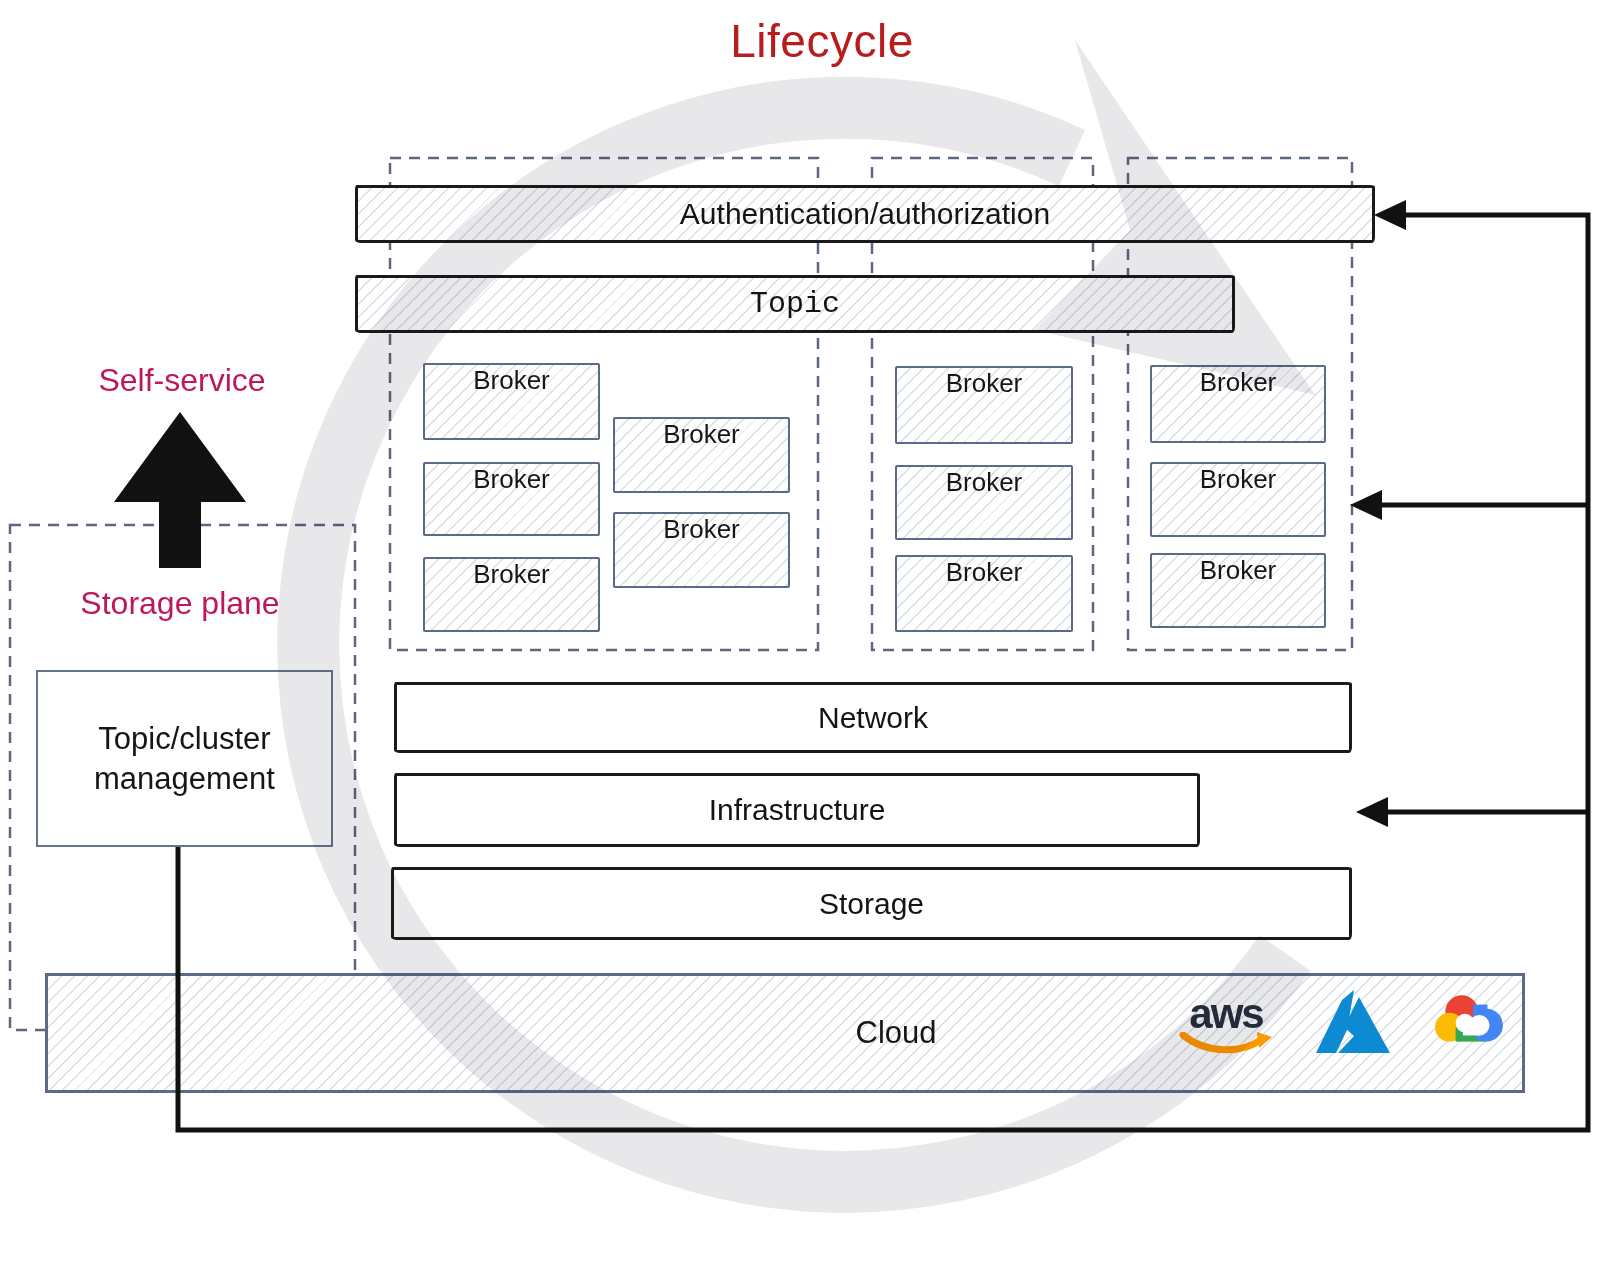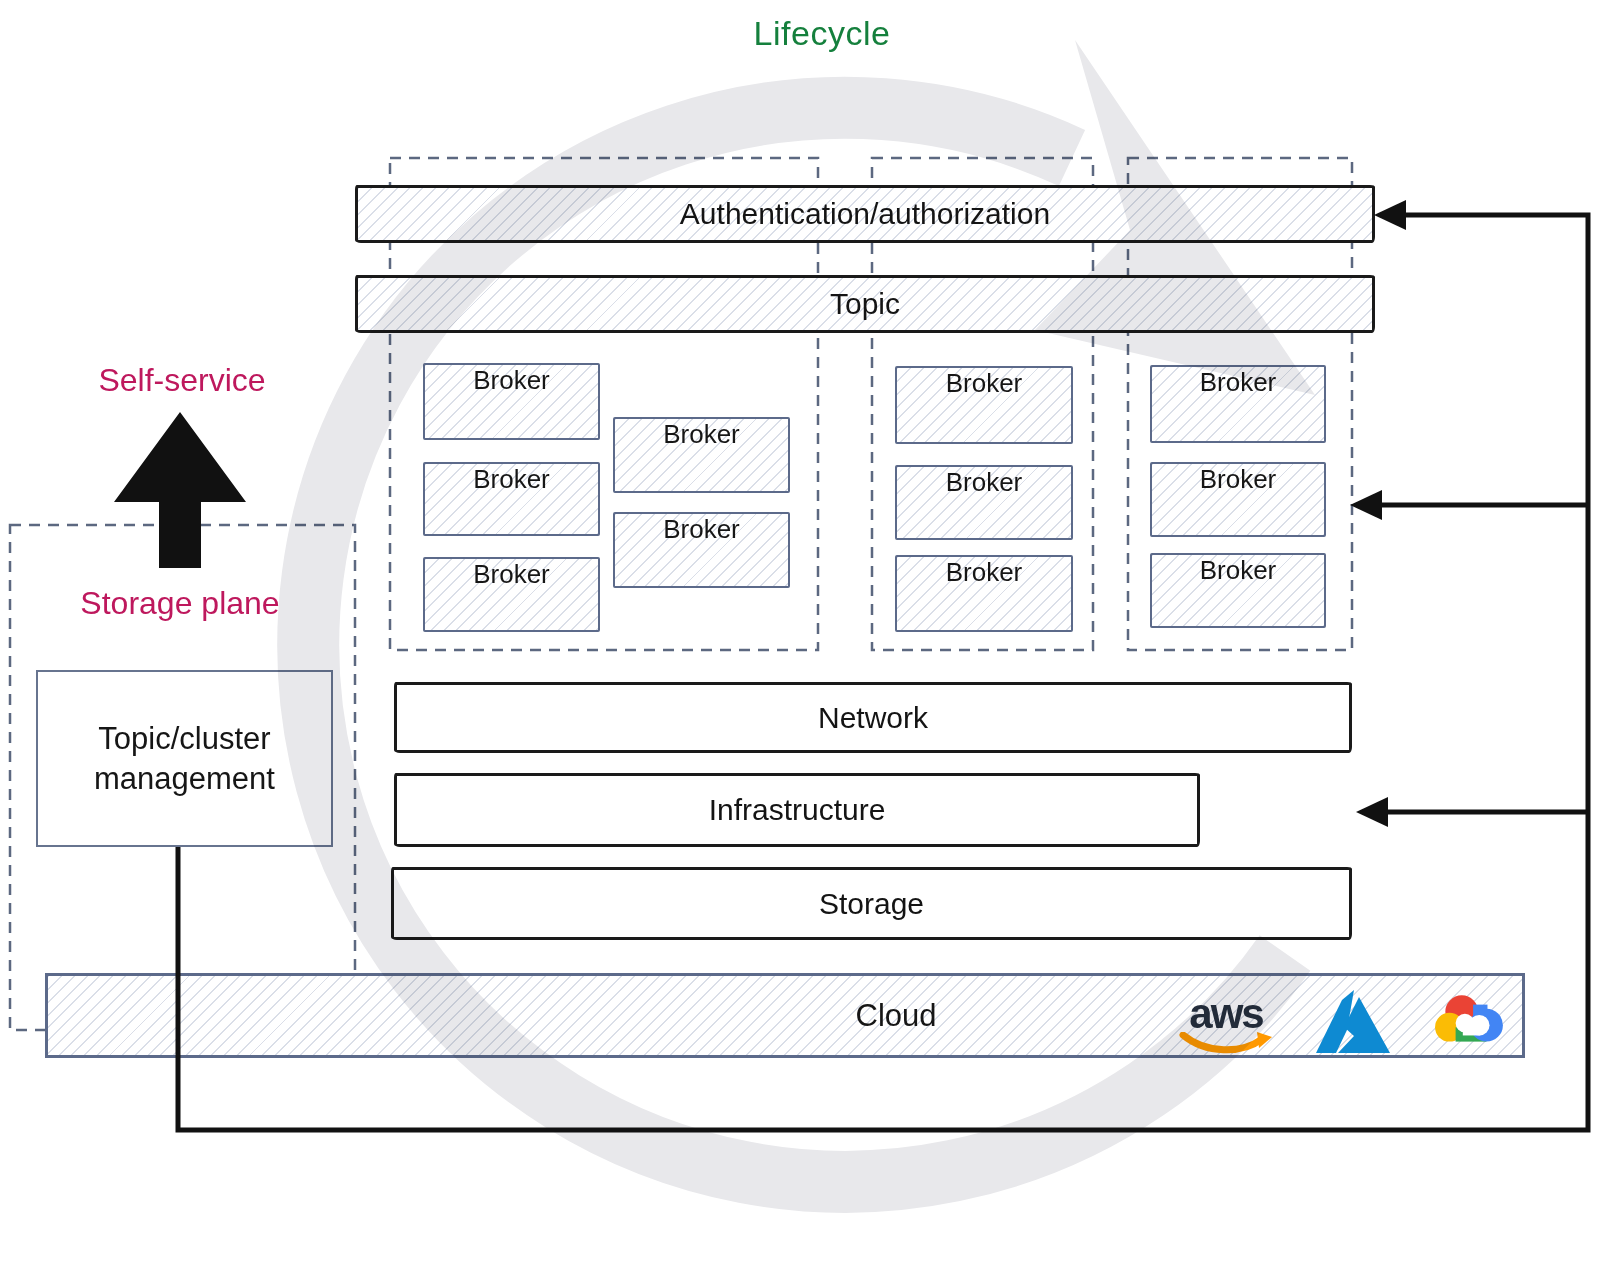--- a/index.html
+++ b/index.html
@@ -2,21 +2,21 @@
 <html><head>
 <meta charset="utf-8">
 <style>
   html,body{margin:0;padding:0;background:#ffffff;}
   #stage{
     position:relative;width:1600px;height:1264px;overflow:hidden;
     font-family:"Liberation Sans","DejaVu Sans",sans-serif;color:#161616;background:#ffffff;
   }
   #stage svg.layer{position:absolute;left:0;top:0;pointer-events:none;}
   .label-abs{position:absolute;transform:translateX(-50%);white-space:nowrap;}
-  .lifecycle{font-size:34px;color:#15803d;letter-spacing:.5px;}
+  .lifecycle{font-size:46px;color:#b91c1c;letter-spacing:.5px;}
   .side-label{font-size:32px;color:#be185d;}
   .hatch{
     background-color:#ffffff;
     background-image:repeating-linear-gradient(135deg, rgba(122,138,172,.28) 0px, rgba(122,138,172,.28) 1.4px, transparent 1.4px, transparent 9px);
   }
   .bar{
     position:absolute;box-sizing:border-box;display:flex;align-items:center;justify-content:center;
     font-size:30px;color:#141414;
   }
   .sketch{border:3px solid #1a1a1a;border-radius:2px 5px 3px 6px / 5px 2px 6px 3px;}
@@ -24,21 +24,21 @@
   .broker{
     position:absolute;box-sizing:border-box;display:flex;align-items:flex-start;justify-content:center;
     font-size:26px;border:2.5px solid #5c6a8a;border-radius:2px;
   }
   .tcm{
     position:absolute;box-sizing:border-box;left:36px;top:670px;width:297px;height:177px;
     border:2px solid #67748f;background:#ffffff;display:flex;align-items:center;justify-content:center;
     text-align:center;font-size:31px;line-height:40px;padding:0 28px;
   }
   .cloudbar{
-    position:absolute;box-sizing:border-box;left:45px;top:973px;width:1480px;height:85px;
+    position:absolute;box-sizing:border-box;left:45px;top:973px;width:1480px;height:120px;
     border:3px solid #5c6a8a;
   }
   .cloud-label{position:absolute;left:848px;top:50%;transform:translate(-50%,-50%);font-size:31px;}
   .provider{position:absolute;display:flex;flex-direction:column;align-items:center;}
   .aws-text{font-weight:bold;font-size:42px;letter-spacing:-2px;color:#252f3e;line-height:36px;}
   #watermark{mix-blend-mode:multiply;}
 </style>
 </head>
 <body>
 
@@ -51,21 +51,21 @@
       <rect x="1128" y="158" width="224" height="492"></rect>
       <rect x="10" y="525" width="345" height="505"></rect>
     </g>
   </svg>
 
   <div class="label-abs lifecycle" style="left:822px;top:14px;">Lifecycle</div>
 
   <div class="bar hatch sketch" style="left:355px;top:185px;width:1020px;height:58px;">
     <span>Authentication/authorization</span>
   </div>
-  <div class="bar hatch sketch" style="left:355px;top:275px;width:1020px;height:58px;">
+  <div class="bar hatch sketch" style="left:355px;top:275px;width:880px;height:58px;font-family:Liberation Mono, monospace;">
     <span>Topic</span>
   </div>
 
   <div class="broker hatch" style="left:423px;top:363px;width:177px;height:77px;">
     <span>Broker</span>
     </div>
   <div class="broker hatch" style="left:423px;top:462px;width:177px;height:74px;">
     <span>Broker</span>
     </div>
   <div class="broker hatch" style="left:423px;top:557px;width:177px;height:75px;">

